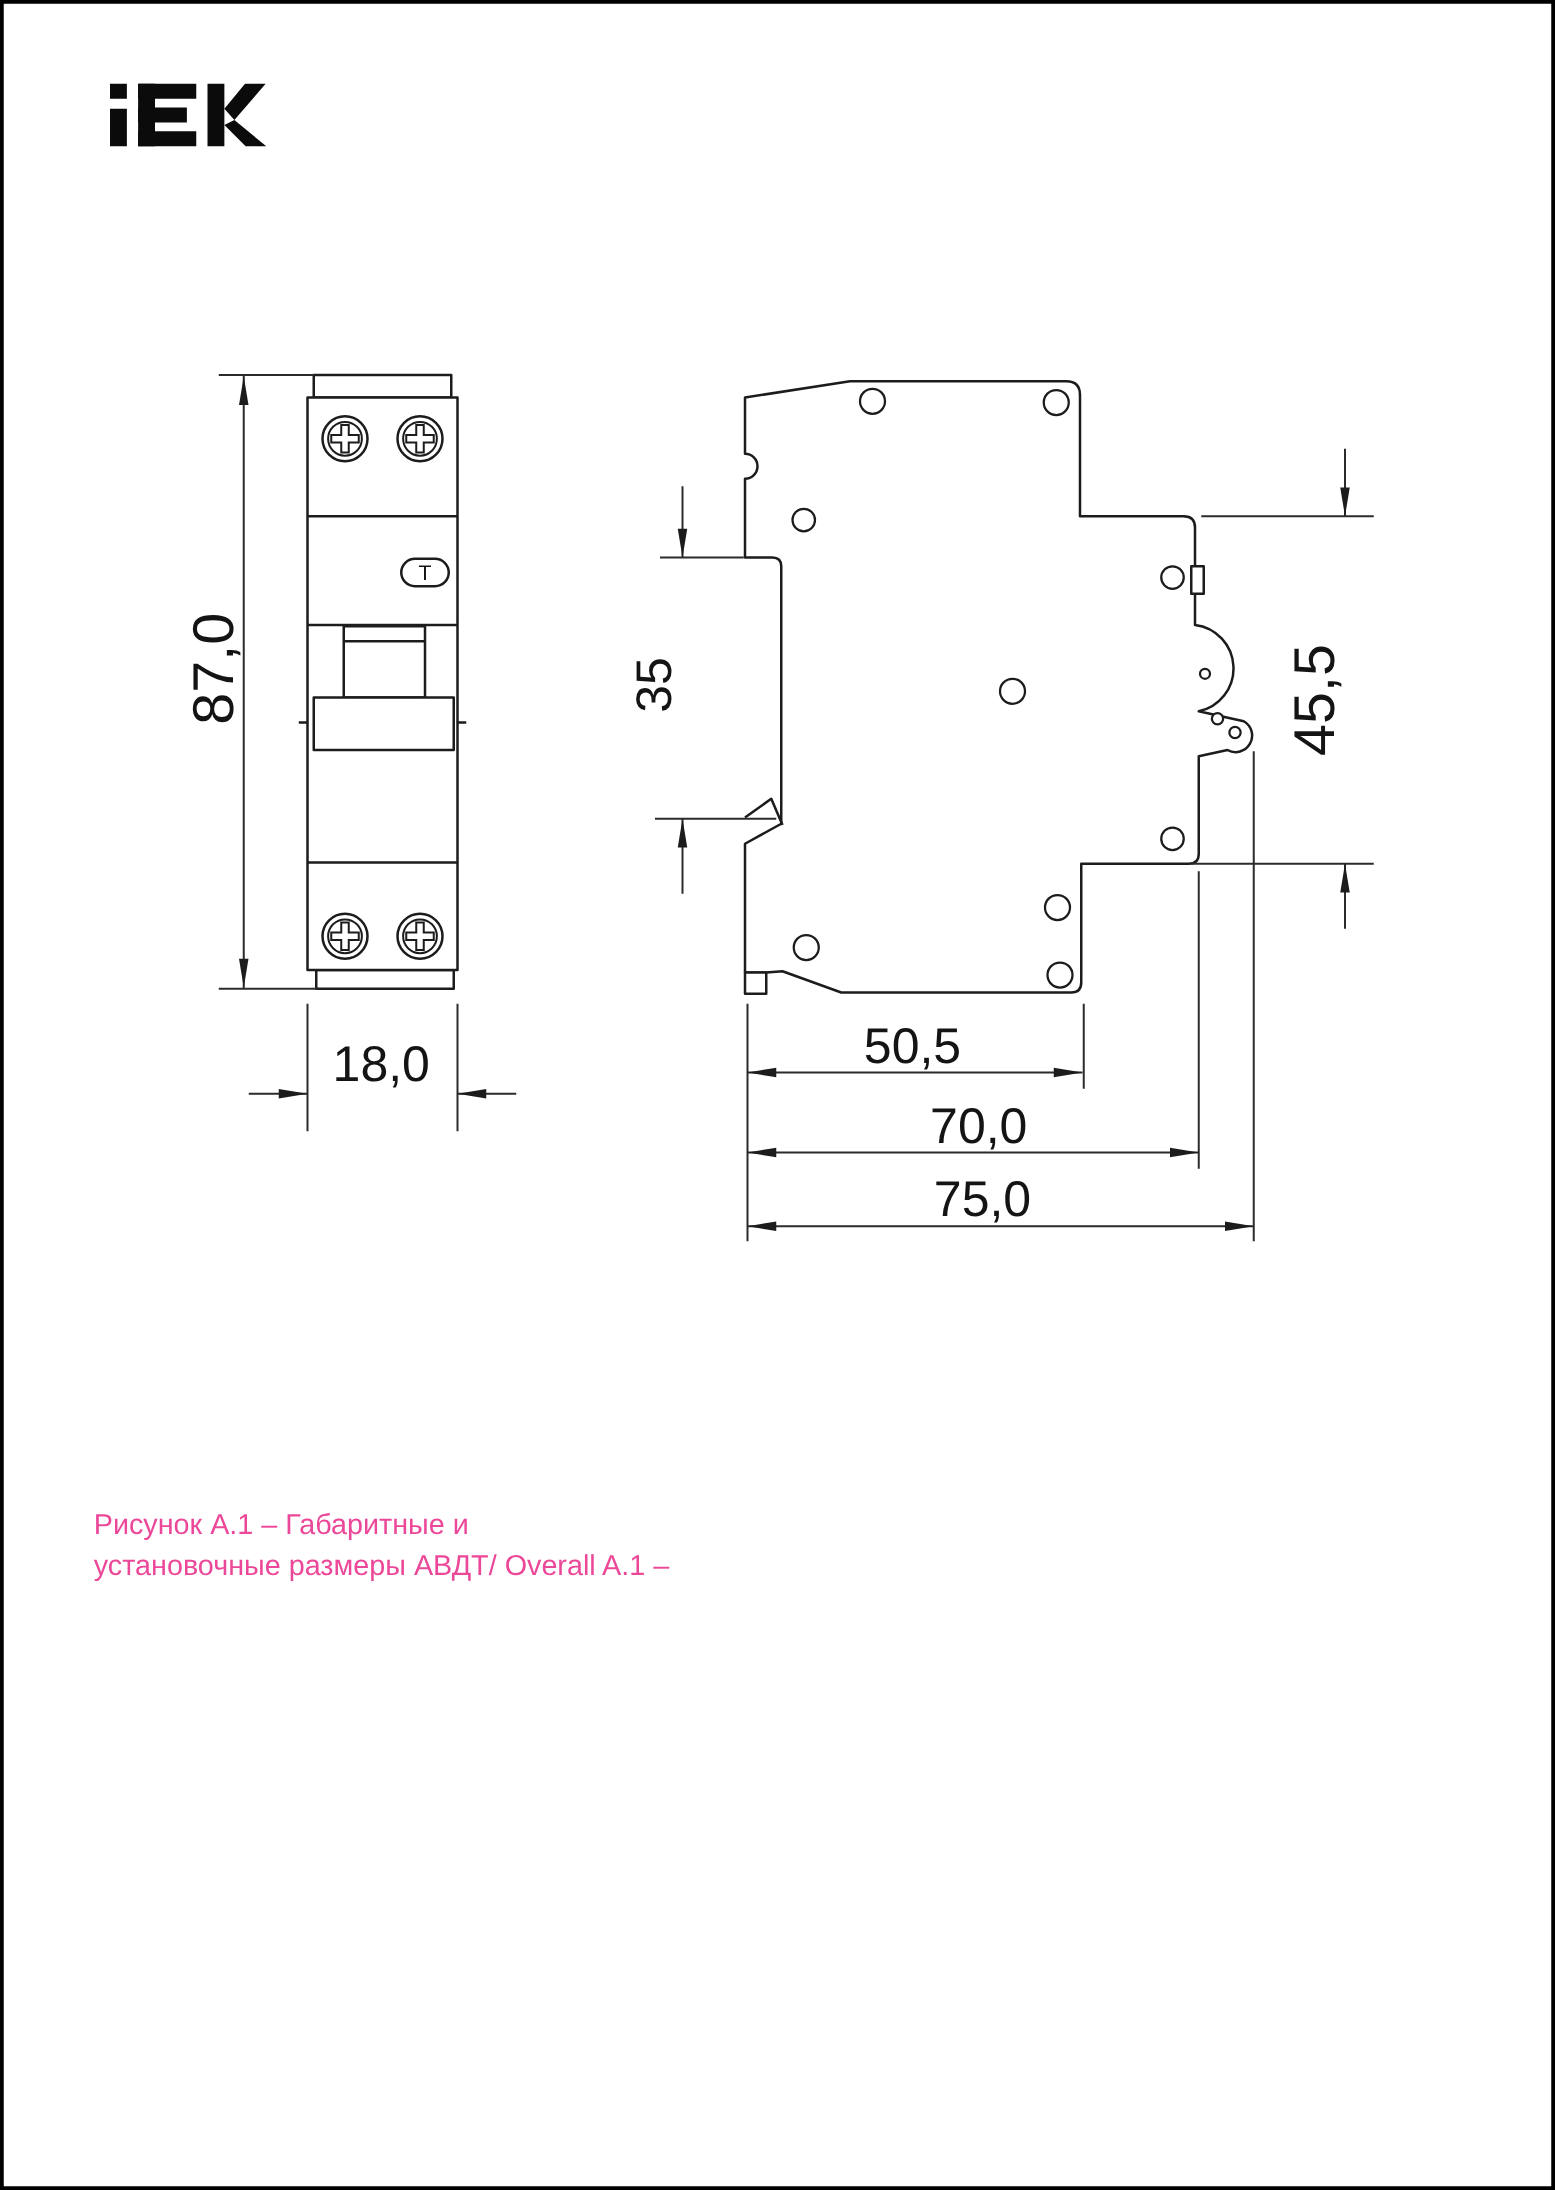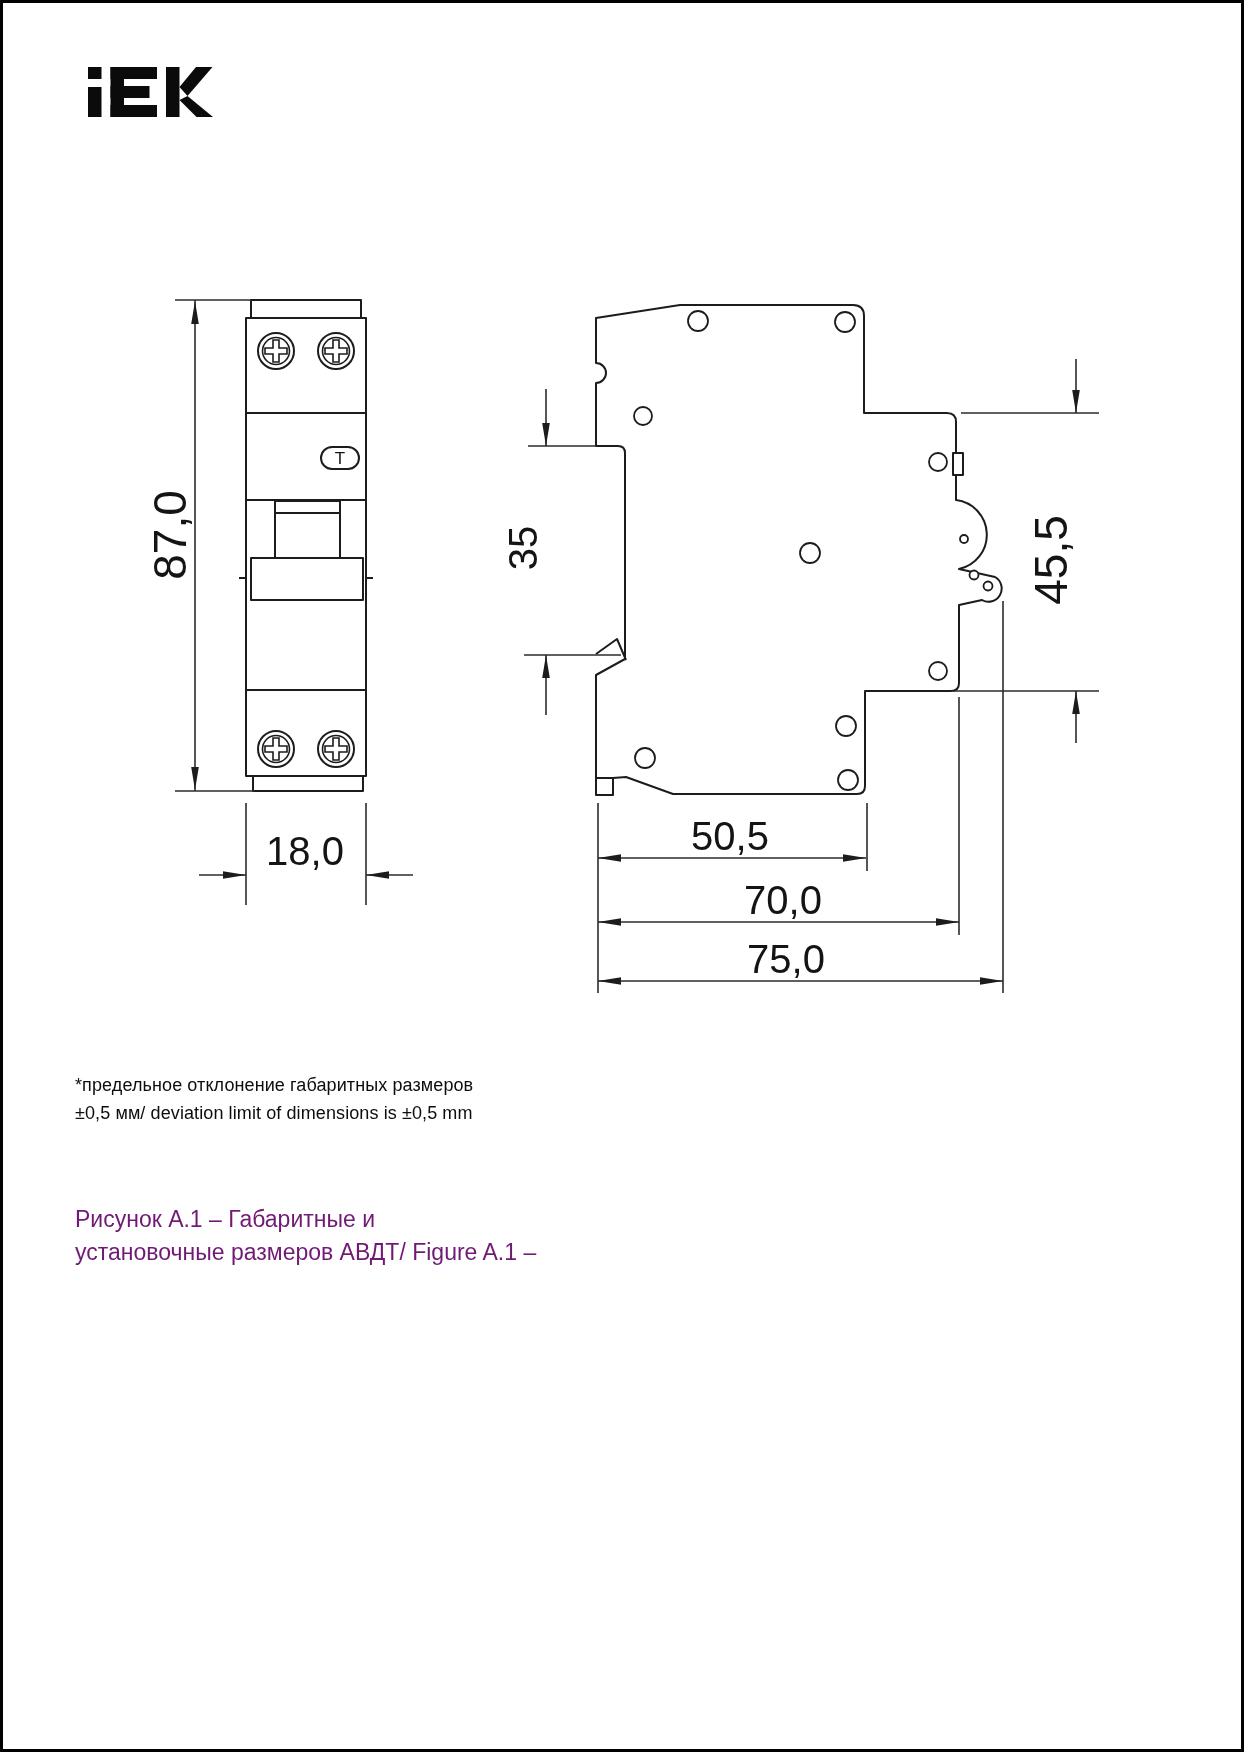--- a/index.html
+++ b/index.html
@@ -21,21 +21,21 @@
   .dimtxt{fill:#141414;font-family:"Liberation Sans",sans-serif;}
   .dim-lg{font-size:46px;}
   .dim-md{font-size:40px;}
   .tlabel{font-size:17px;fill:#141414;}
   .footnote{
     position:absolute;left:72px;top:1068px;width:460px;
     font-size:18px;line-height:28px;color:#0d0d0d;letter-spacing:0.1px;
   }
   .caption{
     position:absolute;left:72px;top:1200px;width:560px;
-    font-size:23px;line-height:33px;color:#701a75;
+    font-size:23px;line-height:33px;color:#ec4899;
   }
 </style>
 </head>
 <body>
 
 <div class="page">
 
   <div class="logo">
     <svg width="125" height="58" viewBox="0 0 250 100">
       <title>IEK</title>
@@ -181,23 +181,19 @@
         <text class="dimtxt dim-md" x="780" y="911" text-anchor="middle">70,0</text>
 
         <line class="thin" x1="595" y1="978" x2="1000" y2="978"></line>
         <use href="#arr" class="arrow" transform="translate(595 978) rotate(180)"></use>
         <use href="#arr" class="arrow" transform="translate(1000 978)"></use>
         <text class="dimtxt dim-md" x="783" y="970" text-anchor="middle">75,0</text>
       </g>
     </g>
   </svg>
 
-  <div class="footnote">
-    <div>*предельное отклонение габаритных размеров</div>
-    <div>±0,5 мм/ deviation limit of dimensions is ±0,5 mm</div>
-  </div>
 
   <div class="caption">
     <div>Рисунок А.1 – Габаритные и</div>
-    <div>установочные размеров АВДТ/ Figure A.1 –</div>
+    <div>установочные размеры АВДТ/ Overall A.1 –</div>
   </div>
 
 </div>
 
 </body></html>

